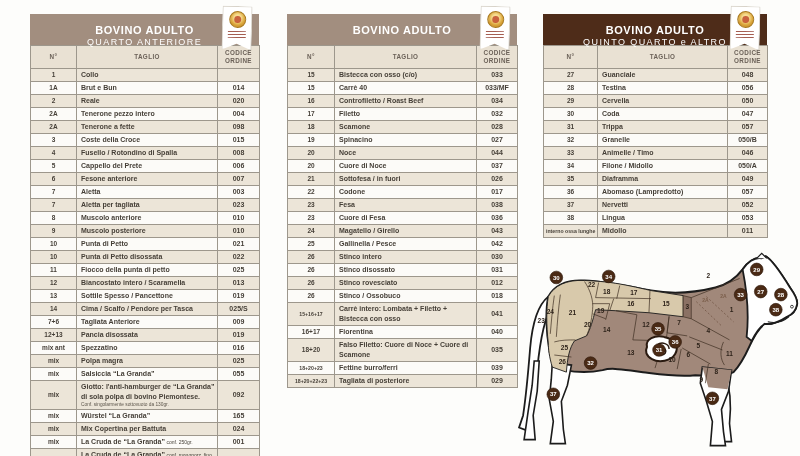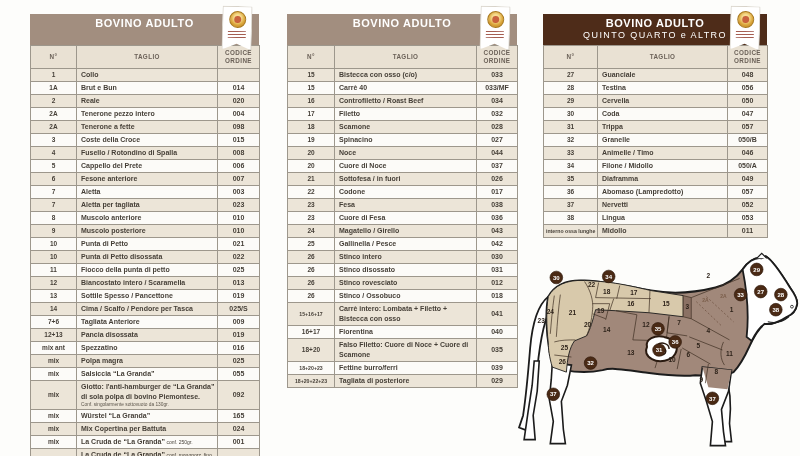--- a/index.html
+++ b/index.html
@@ -1,20 +1,20 @@
 <!DOCTYPE html>
 <html><head>
 <meta charset="utf-8">
 <style>
   html,body{margin:0;padding:0}
   body{width:800px;height:456px;background:#ffffff;font-family:"Liberation Sans",sans-serif;position:relative;overflow:hidden}
   .page{position:absolute;inset:0;background:#fdfdfb}
 
   .tbl{position:absolute;top:14px}
-  .band{height:31px;text-align:center;color:#fff;padding-top:3px;box-sizing:border-box}
+  .band{height:31px;text-align:center;color:#fff;padding-top:10px;box-sizing:border-box}
   .band.light{background:#a28e7f}
   .band.dark{background:#4e2c19}
   .band-title{font-size:11px;font-weight:bold;letter-spacing:.6px;line-height:13px}
   .band-sub{font-size:9px;letter-spacing:1.4px;line-height:11px}
 
   table{border-collapse:collapse;width:100%;table-layout:fixed;background:#fff}
   th,td{border:1px solid #9d978c;overflow:hidden}
   th{background:#e9e1d3;color:#6b6158;font-size:6.3px;font-weight:bold;letter-spacing:.4px;padding:3px 1px;line-height:8px;text-align:center}
   tbody tr:nth-child(odd){background:#ece5d8}
   tbody tr:nth-child(even){background:#fcfbf8}
@@ -44,20 +44,21 @@
   .dlabel{font-family:"Liberation Sans",sans-serif;font-size:5px;font-weight:bold;fill:#7a5d49;text-anchor:middle}
 </style>
 </head>
 <body>
 
 <div class="page">
 
   <section class="tbl" id="t0" style="left:30px;width:229px">
     <header class="band light">
       <div class="band-title">BOVINO ADULTO</div>
+      <div class="band-sub">QUARTO ANTERIORE</div>
     </header>
     <div class="ribbon">
       <span class="emblem"></span>
       <span class="emblem-lines"></span>
     </div>
     <table>
       <colgroup>
           <col style="width:46px">
           <col style="width:141px">
           <col style="width:42px">

